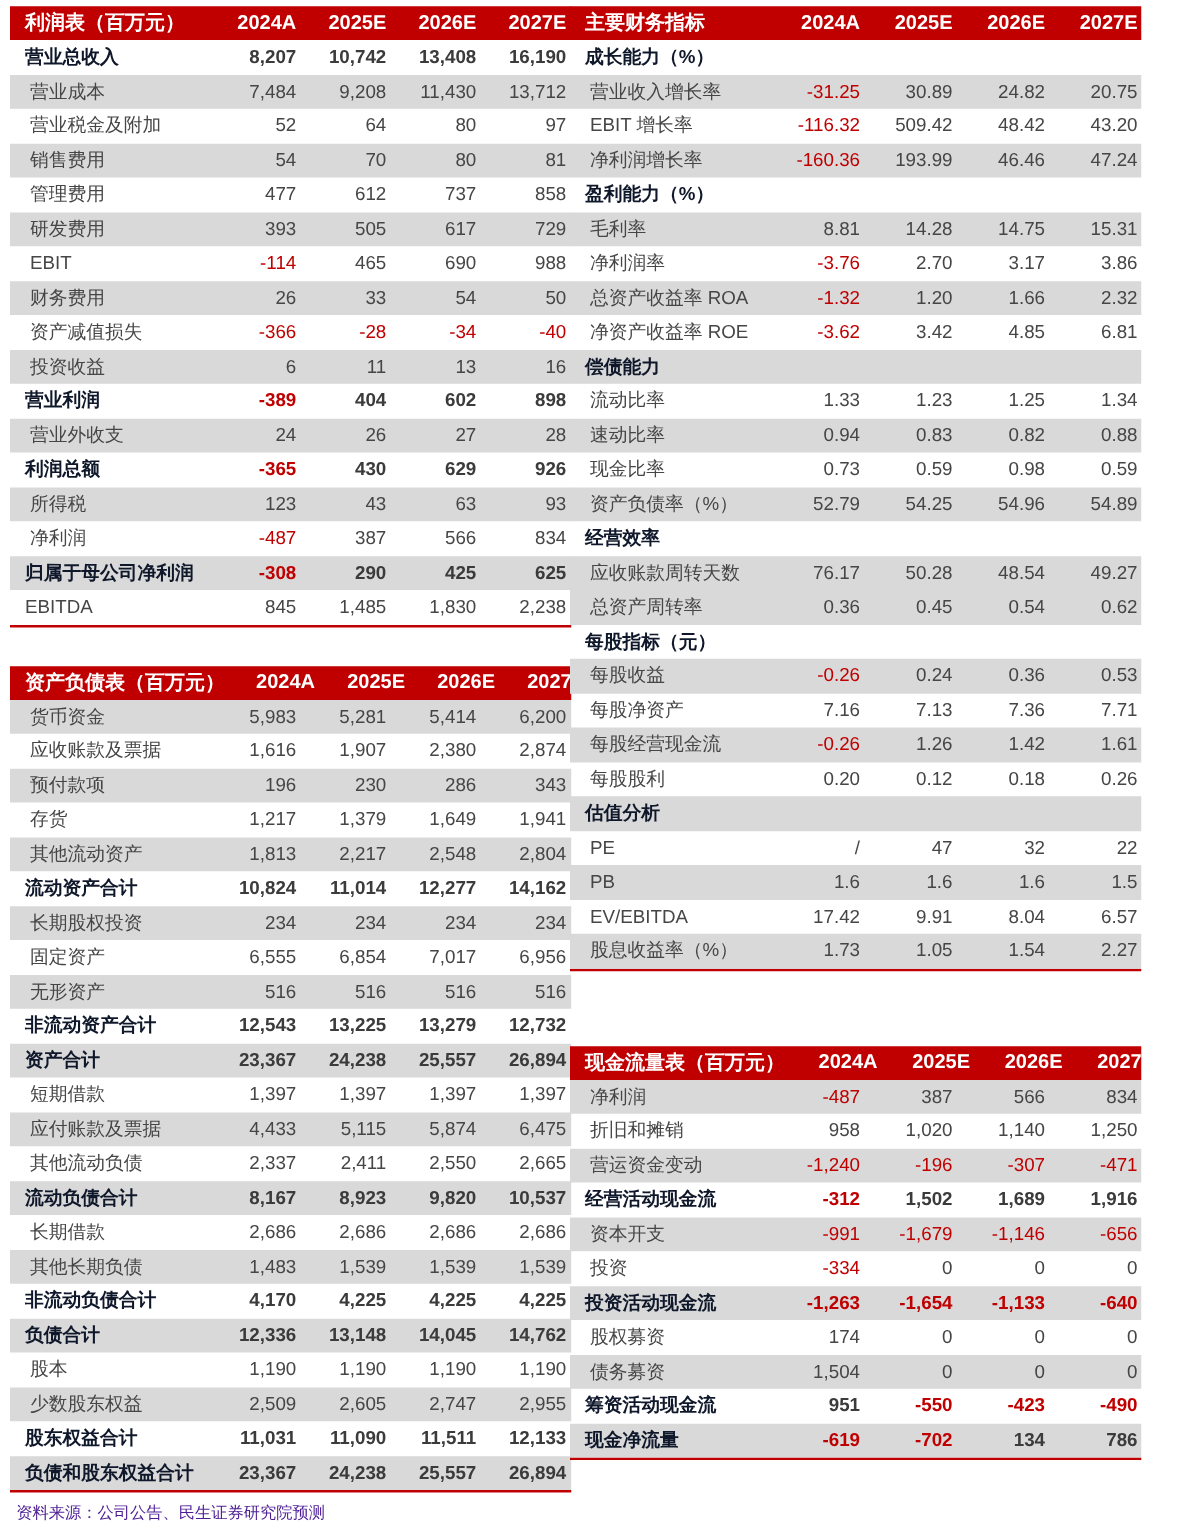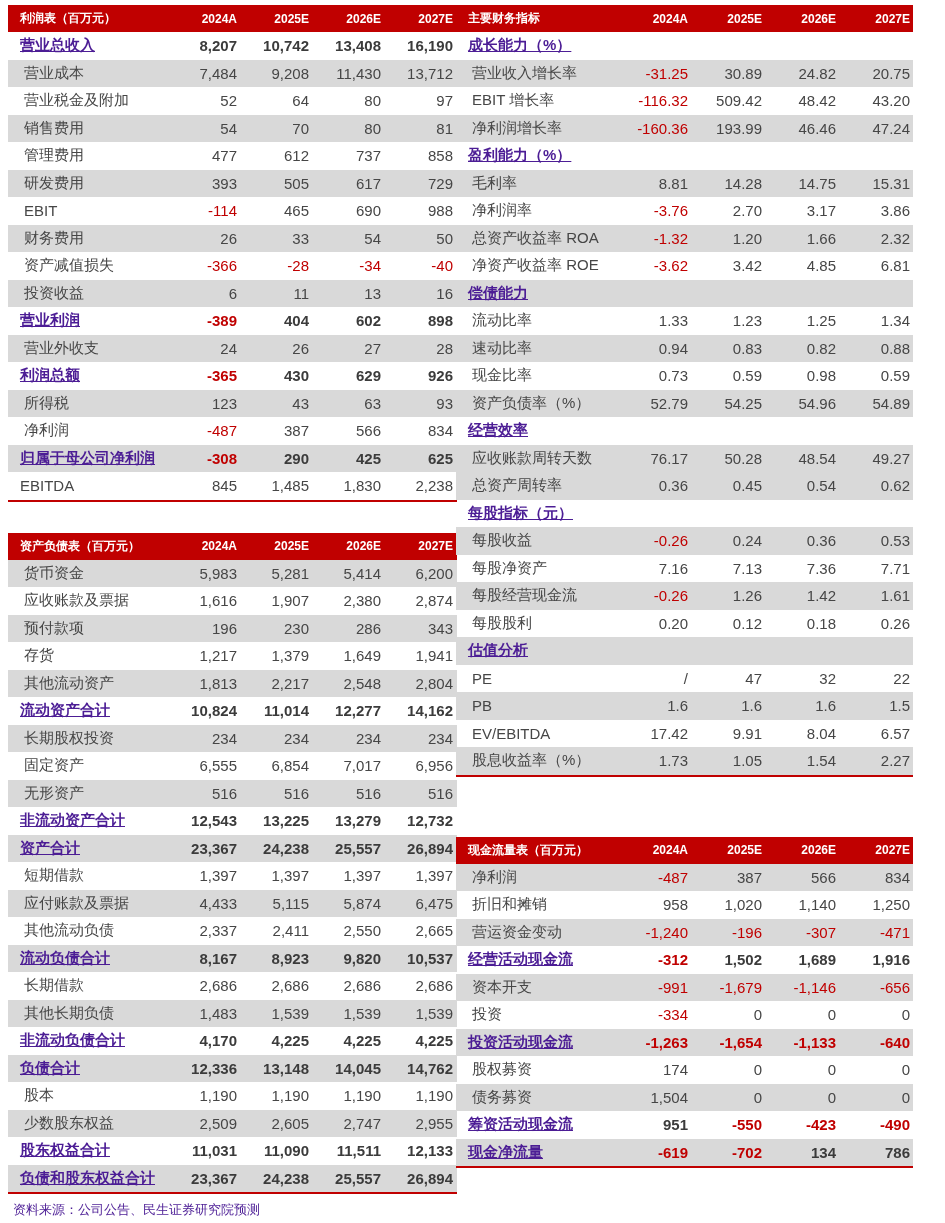--- a/index.html
+++ b/index.html
@@ -8,28 +8,28 @@
     font-family:"Liberation Sans","DejaVu Sans",sans-serif;
     -webkit-font-smoothing:antialiased;
   }
   .page{position:absolute;left:0;top:0;width:945px;height:1223px;}
   .col{position:absolute;top:5px;}
   .col.left{left:8px;width:449px;}
   .col.right{left:456px;width:457px;}
   .fin-table{width:100%;border-bottom:2.5px solid #C00000;}
   .thead{
     display:flex;align-items:center;height:27px;background:#C00000;
-    color:#ffffff;font-weight:700;font-size:12px;
+    color:#ffffff;font-weight:700;font-size:16px;
   }
   .thead .t-title{flex:1;padding-left:12px;white-space:nowrap;}
   .row{display:flex;align-items:center;height:27.5px;font-size:15px;color:#464646;}
   .row.shaded{background:#D9D9D9;}
   .row .label{flex:1;padding-left:12px;white-space:nowrap;overflow:hidden;}
   .row.detail .label{padding-left:16px;}
-  .row.total .label, .row.section .label{font-weight:700;color:#4c1d95;text-decoration:underline;}
+  .row.total .label, .row.section .label{font-weight:700;color:#0f172a;}
   .num{width:73px;text-align:right;flex:0 0 auto;white-space:nowrap;}
   .col.left .num{width:72px;}
   .col.right .num{width:74px;}
   .thead .num{color:#ffffff;}
   .pad-r{width:4px;flex:0 0 auto;}
   .col.right .pad-r{width:3px;}
   .row.total .num{font-weight:700;color:#3B3B3B;}
   .row .num.neg{color:#C00000;}
   .gap-balance{height:31px;}
   .gap-cashflow{height:60px;}

